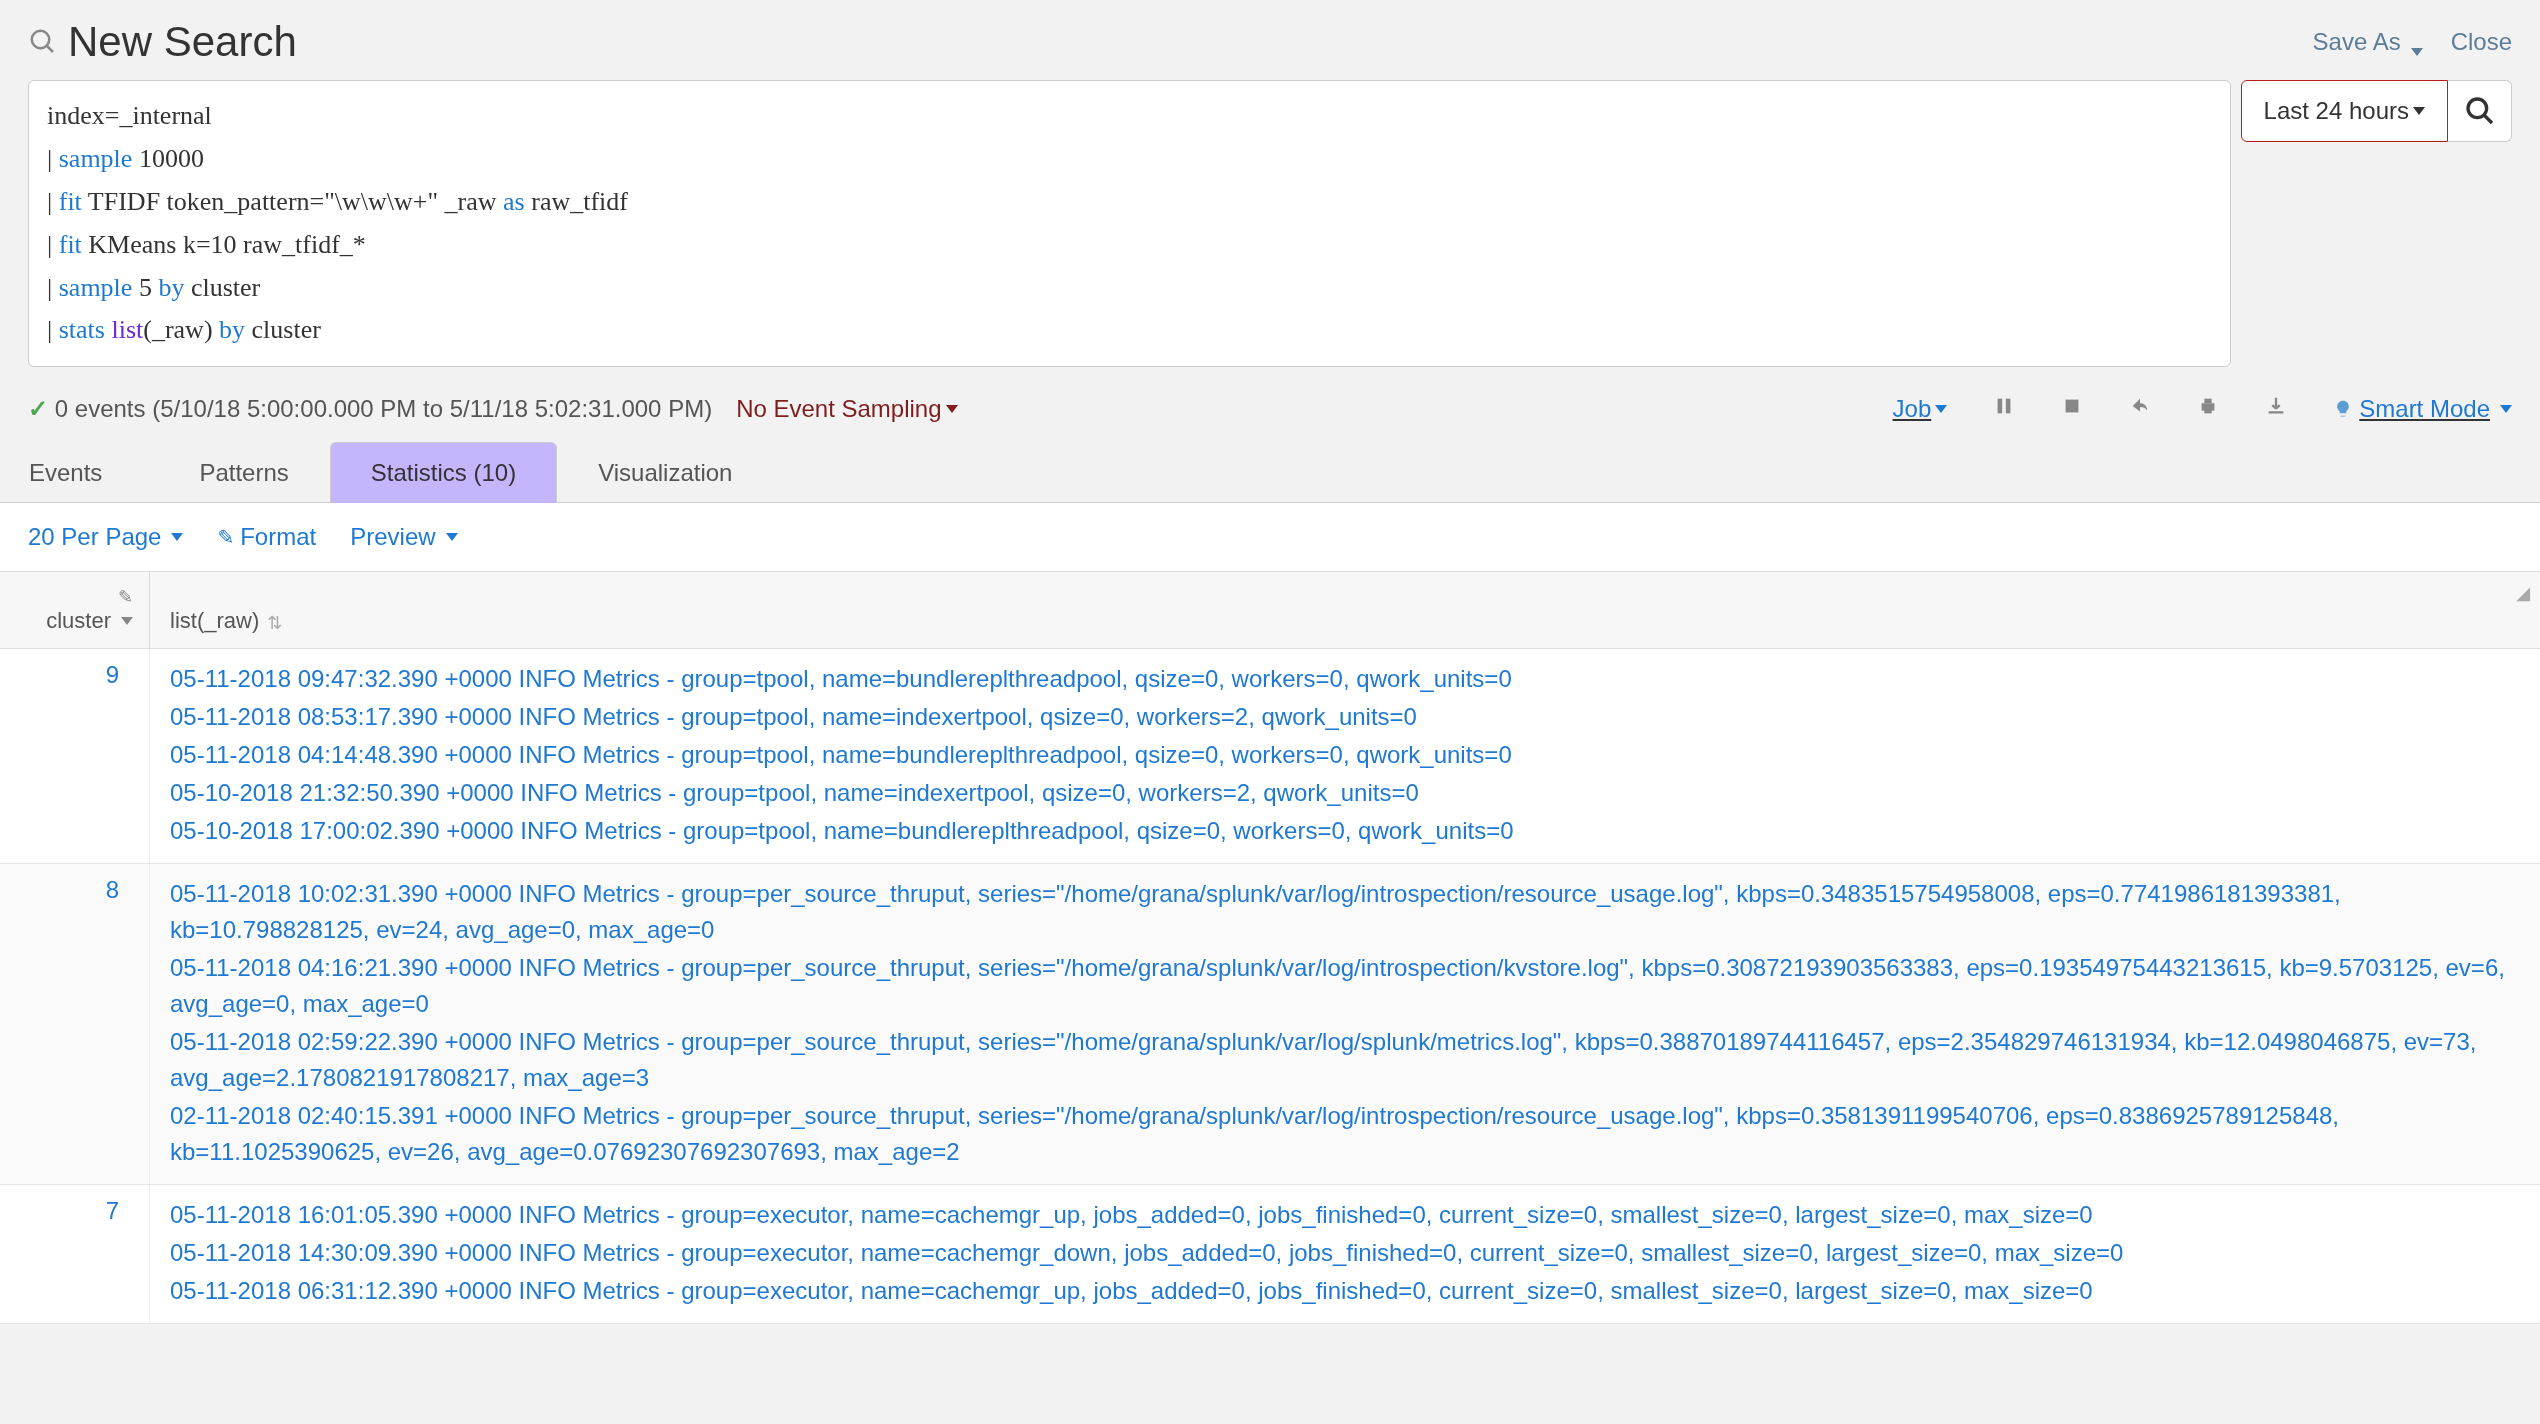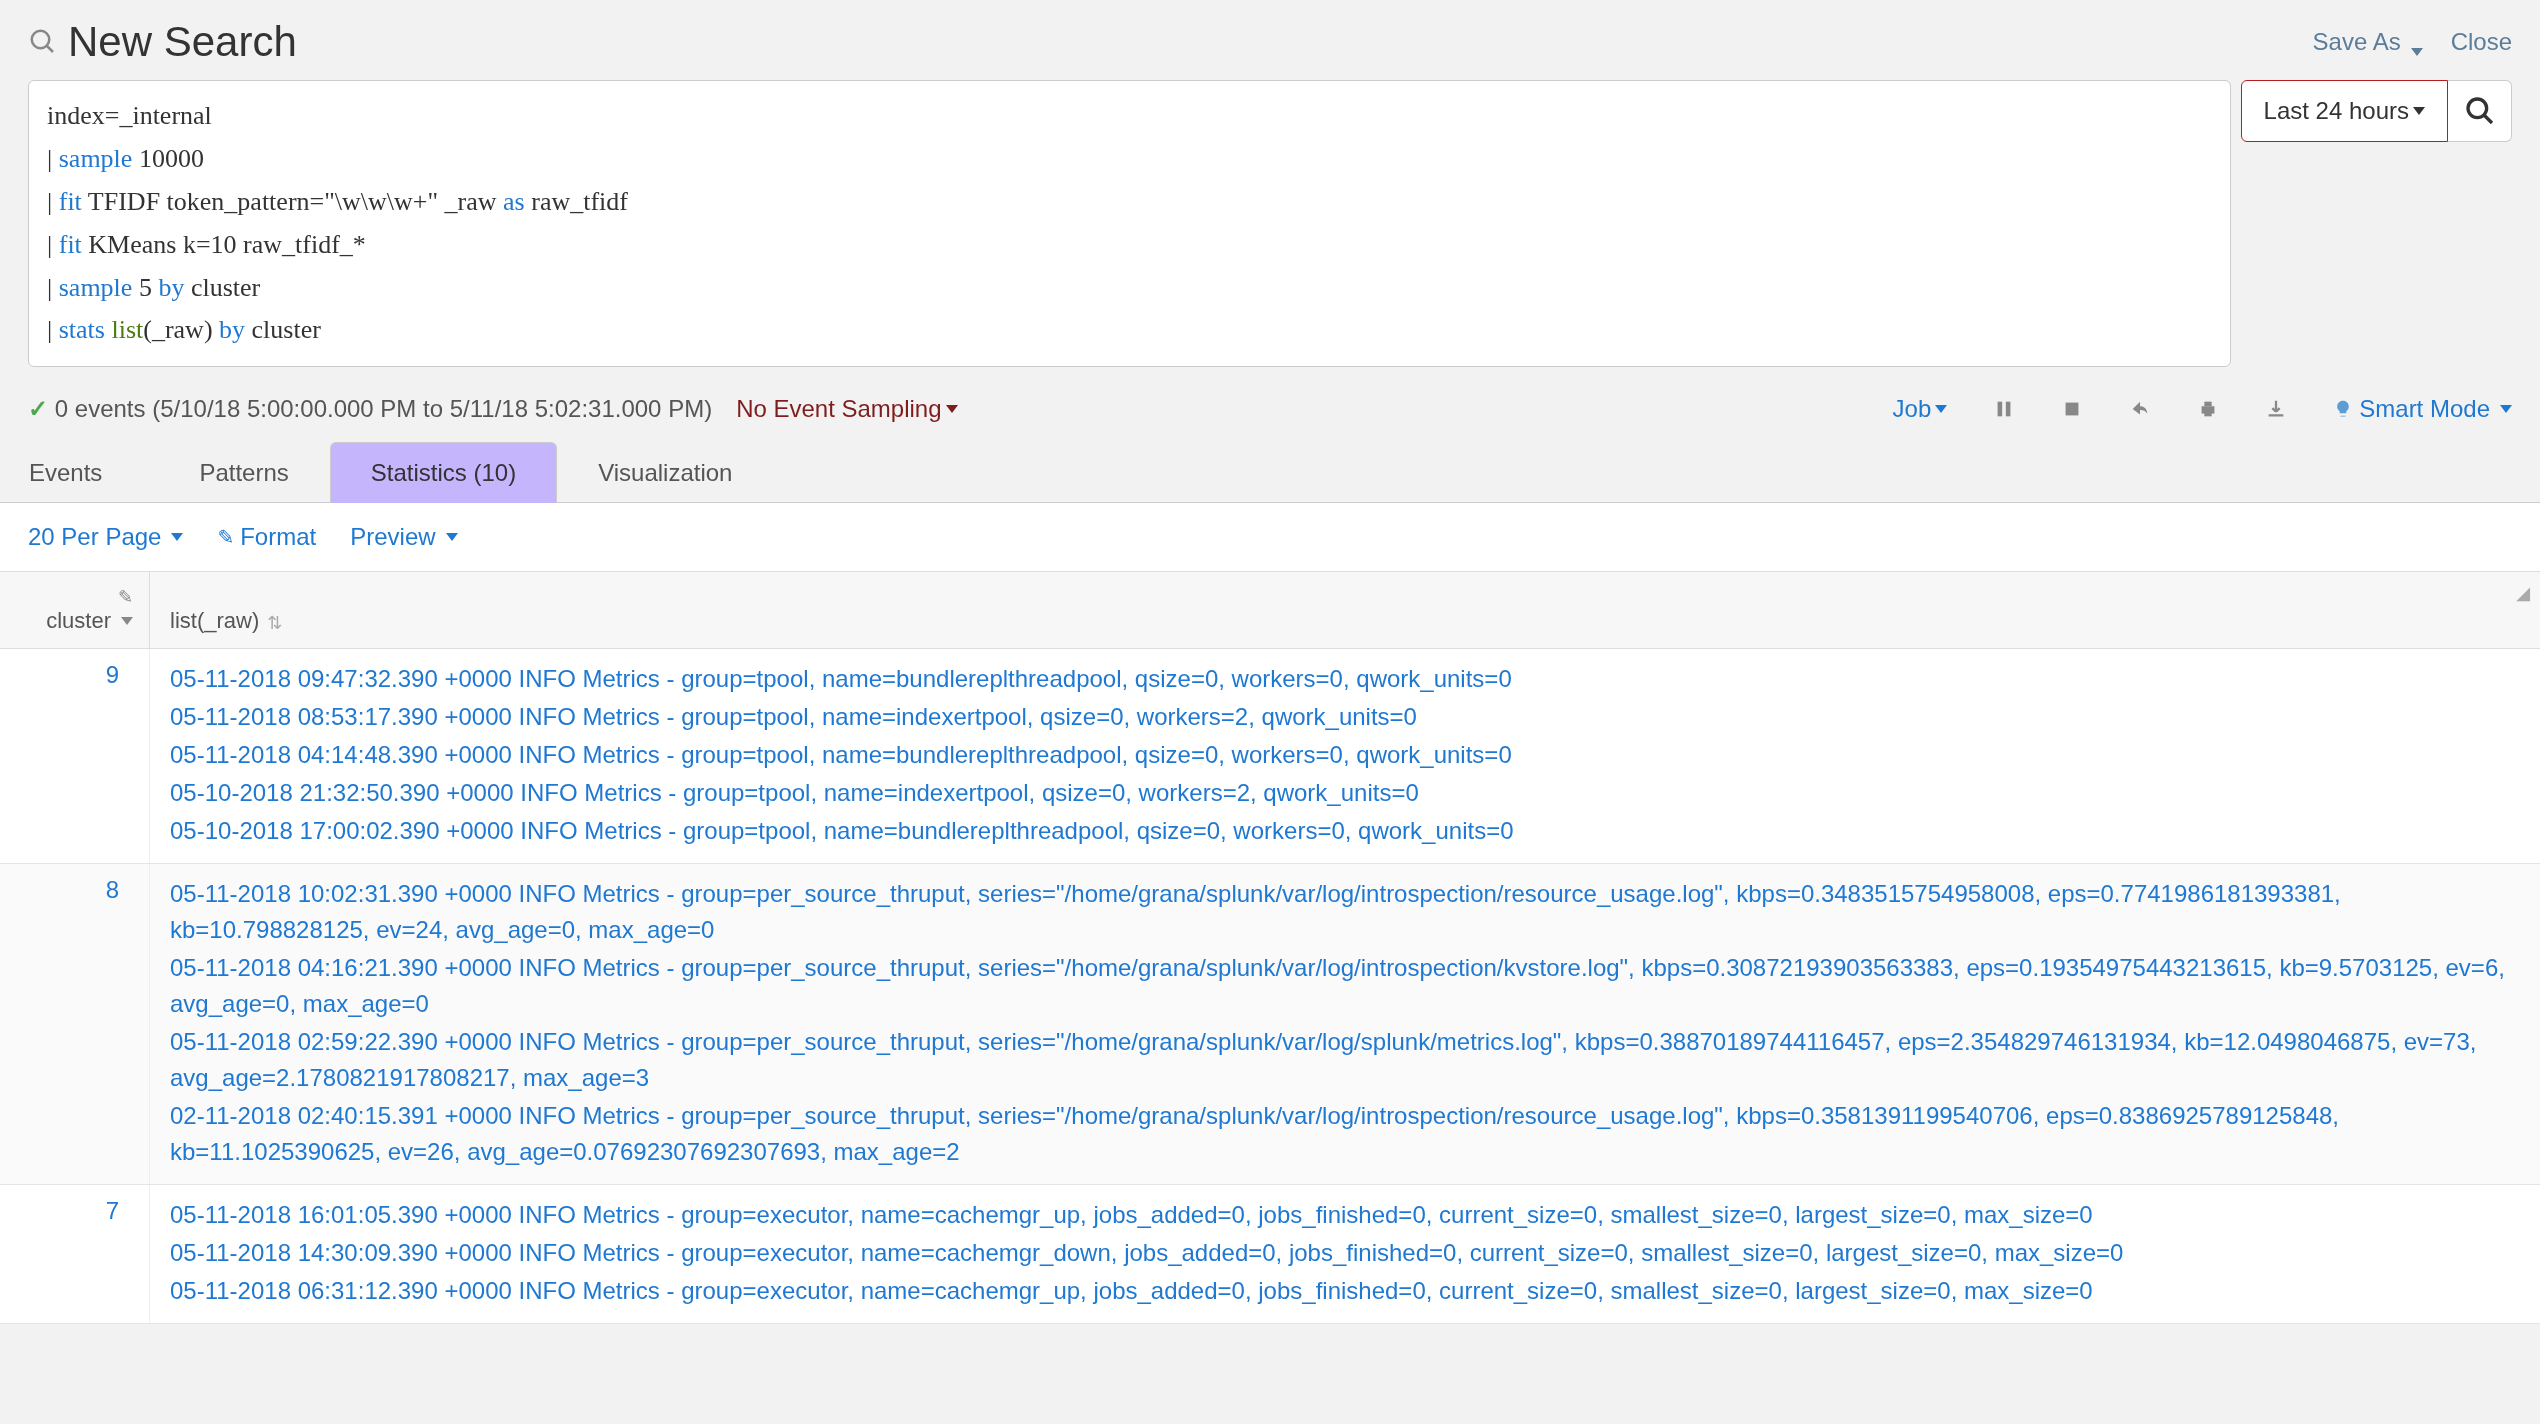--- a/index.html
+++ b/index.html
@@ -9,33 +9,33 @@
 .title-wrap { display: flex; align-items: center; gap: 10px; }
 .title-wrap svg { width: 30px; height: 30px; color: #888; }
 .title { font-size: 42px; font-weight: 400; color: #333; }
 .header-actions { display: flex; gap: 28px; }
 .header-link { color: #5c7d99; font-size: 24px; cursor: pointer; display: flex; align-items: flex-end; gap: 6px; }
 .caret-down { display: inline-block; width: 0; height: 0; border-left: 6px solid transparent; border-right: 6px solid transparent; border-top: 8px solid currentColor; margin-left:4px;}
 
 .search-row { display: flex; padding: 0 28px 14px 28px; gap: 10px; }
 .search-box { flex: 1; background: #fff; border: 1px solid #ccc; border-radius: 6px; padding: 14px 18px; font-family: Liberation Serif, serif; font-size: 26px; line-height: 1.65; white-space: pre; overflow-x: auto; }
 .search-box .kw { color: #1f78d1; }
-.search-box .fn { color: #4d7c0f; }
+.search-box .fn { color: #6d28d9; }
 
 .time-picker { display: flex; align-items: center; background: #fff; border: 1px solid #b91c1c; border-radius: 6px 0 0 6px; padding: 0 22px; font-size: 24px; cursor: pointer; height: 62px; color:#333;}
 .search-btn { display: flex; align-items: center; justify-content: center; background: #fff; border: 1px solid #ccc; border-left: none; border-radius: 0 6px 6px 0; width: 64px; height: 62px; cursor: pointer; }
 .search-btn svg { width: 32px; height: 32px; }
 .picker-wrap { display: flex; align-items: flex-start; }
 
 .status-row { display: flex; align-items: center; justify-content: space-between; padding: 14px 28px 18px 28px; font-size: 24px;}
 .status-left { display: flex; align-items: center; gap: 24px; }
 .check { color: #4ca84c; font-weight: bold; }
 .status-text { color: #555; }
 .sampling { color: #7f1d1d; cursor: pointer; display: flex; align-items: center; }
-.status-right { display: flex; align-items: center; gap: 46px; }
+.status-right { display: flex; align-items: flex-start; gap: 46px; text-decoration: underline; }
 .job-btn { color: #1f78d1; cursor: pointer; display: flex; align-items: center;}
 .smart-mode { color: #1f78d1; cursor: pointer; display: flex; align-items: center; gap: 6px; }
 .bulb-icon { color: #5c9dd4; }
 
 .tabs-row { display: flex; border-bottom: 1px solid #ccc; padding: 0 28px; }
 .tab { padding: 16px 40px; color: #555; cursor: pointer; font-size: 24px; border: 1px solid transparent; border-bottom: none; position: relative; top: 1px;}
 .tab:first-child { padding-left: 0; padding-right: 55px; }
 .tab.active { background: #c4b5fd; border-color: #ccc; border-radius: 6px 6px 0 0; color: #333; }
 
 .results-bar { display: flex; gap: 34px; padding: 20px 28px; background: #fff; font-size: 24px;}

